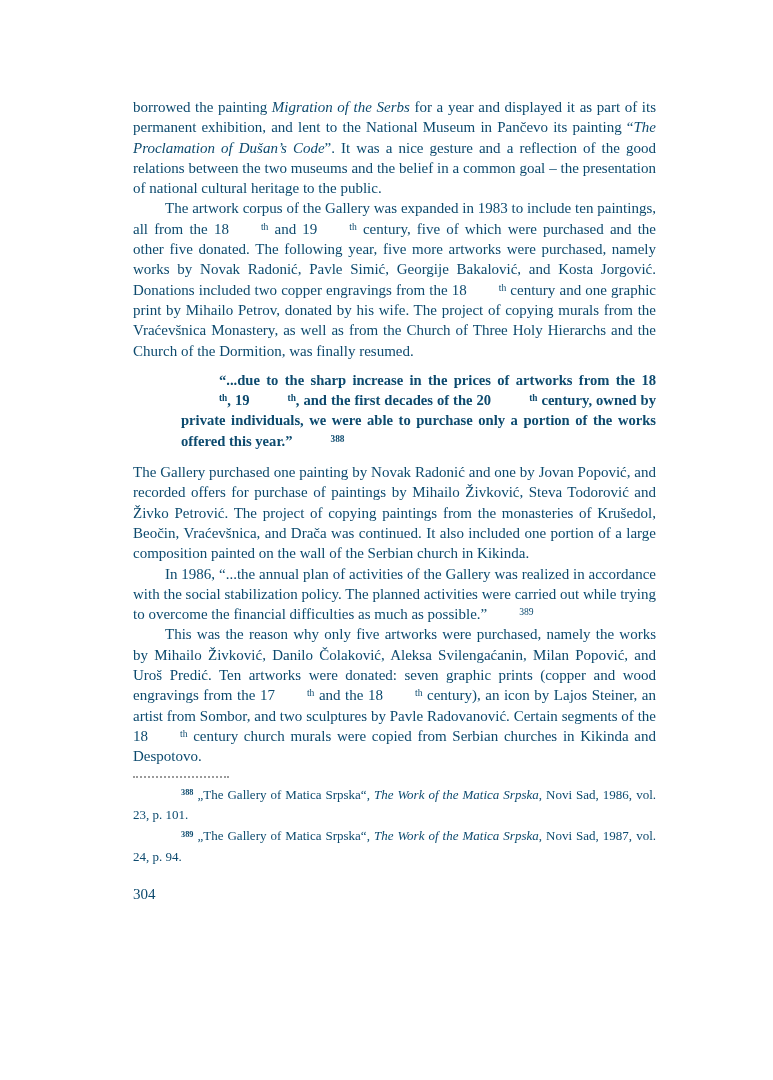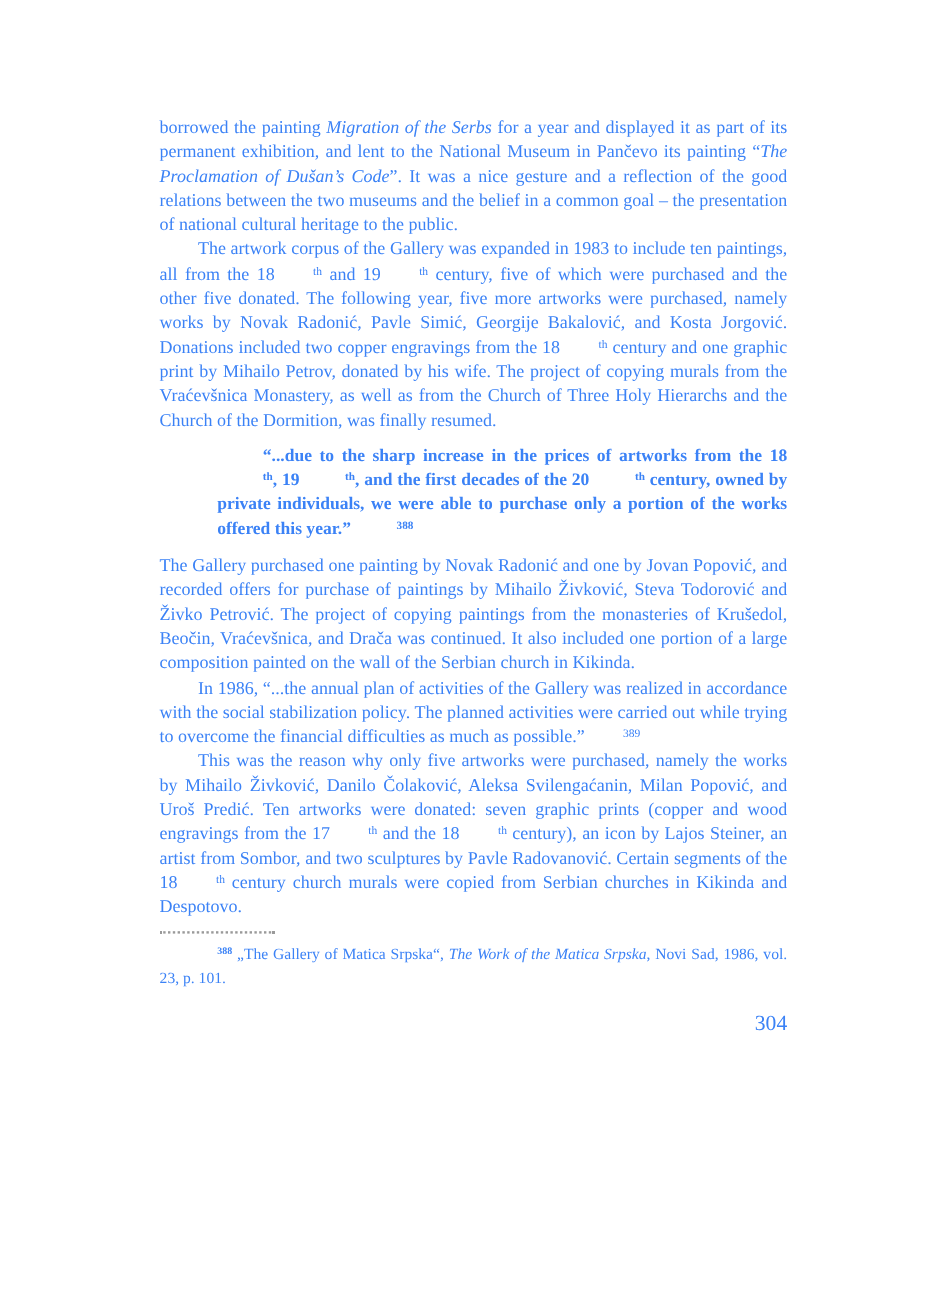--- a/index.html
+++ b/index.html
@@ -7,21 +7,21 @@
     padding: 0;
     background: #ffffff;
   }
   .page {
     position: relative;
     width: 773px;
     height: 1080px;
     background: #ffffff;
     overflow: hidden;
     font-family: "Liberation Serif", "DejaVu Serif", serif;
-    color: #3b82f6;
+    color: #0c4a6e;
     -webkit-font-smoothing: antialiased;
   }
   .text-column {
     position: absolute;
     left: 133px;
     top: 97px;
     width: 523px;
   }
   #paragraphs p.body {
     margin: 0;
@@ -68,39 +68,40 @@
     text-indent: 24px;
     hyphens: auto;
     -webkit-hyphens: auto;
   }
   .fn-marker {
     font-weight: bold;
     margin-right: 4px;
   }
   .page-number {
     margin-top: 16px;
-    font-size: 18px;
+    font-size: 15px;
     line-height: 20px;
-    text-align: right;
+    text-align: left;
   }
 </style>
 </head>
 <body>
 
 <div class="page">
   <div class="text-column">
     <div id="paragraphs">
         <p class="body"><span>borrowed the painting </span><i>Migration of the Serbs</i><span> for a year and displayed it as part of its permanent exhibition, and lent to the National Museum in Pančevo its painting “</span><i>The Proclamation of Dušan’s Code</i><span>”. It was a nice gesture and a reflection of the good relations between the two museums and the belief in a common goal – the presentation of national cultural heritage to the public.</span></p>
         <p class="body indent"><span>The artwork corpus of the Gallery was expanded in 1983 to include ten paintings, all from the 18</span><span class="sup">th</span><span> and 19</span><span class="sup">th</span><span> century, five of which were purchased and the other five donated. The following year, five more artworks were purchased, namely works by Novak Radonić, Pavle Simić, Georgije Bakalović, and Kosta Jorgović. Donations included two copper engravings from the 18</span><span class="sup">th</span><span> century and one graphic print by Mihailo Petrov, donated by his wife. The project of copying murals from the Vraćevšnica Monastery, as well as from the Church of Three Holy Hierarchs and the Church of the Dormition, was finally resumed.</span></p>
         <p class="quote"><span>“...due to the sharp increase in the prices of artworks from the 18</span><span class="sup">th</span><span>, 19</span><span class="sup">th</span><span>, and the first decades of the 20</span><span class="sup">th</span><span> century, owned by private individuals, we were able to purchase only a portion of the works offered this year.”</span><span class="sup">388</span></p>
         <p class="body"><span>The Gallery purchased one painting by Novak Radonić and one by Jovan Popović, and recorded offers for purchase of paintings by Mihailo Živković, Steva Todorović and Živko Petrović. The project of copying paintings from the monasteries of Krušedol, Beočin, Vraćevšnica, and Drača was continued. It also included one portion of a large composition painted on the wall of the Serbian church in Kikinda.</span></p>
         <p class="body indent"><span>In 1986, “...the annual plan of activities of the Gallery was realized in accordance with the social stabilization policy. The planned activities were carried out while trying to overcome the financial difficulties as much as possible.”</span><span class="sup">389</span></p>
         <p class="body indent"><span>This was the reason why only five artworks were purchased, namely the works by Mihailo Živković, Danilo Čolaković, Aleksa Svilengaćanin, Milan Popović, and Uroš Predić. Ten artworks were donated: seven graphic prints (copper and wood engravings from the 17</span><span class="sup">th</span><span> and the 18</span><span class="sup">th</span><span> century), an icon by Lajos Steiner, an artist from Sombor, and two sculptures by Pavle Radovanović. Certain segments of the 18</span><span class="sup">th</span><span> century church murals were copied from Serbian churches in Kikinda and Despotovo.</span></p>
       </div>
     <div class="footnote-section">
       <div class="fn-sep"></div>
       <div id="footnotes">
           <p><span class="sup fn-marker">388</span><span>„The Gallery of Matica Srpska“, </span><i>The Work of the Matica Srpska</i><span>, Novi Sad, 1986, vol. 23, p. 101.</span></p>
+          <p><span class="sup fn-marker">389</span><span>„The Gallery of Matica Srpska“, </span><i>The Work of the Matica Srpska</i><span>, Novi Sad, 1987, vol. 24, p. 94.</span></p>
         </div>
     </div>
     <div class="page-number">304</div>
   </div>
 </div>
 
 </body></html>

